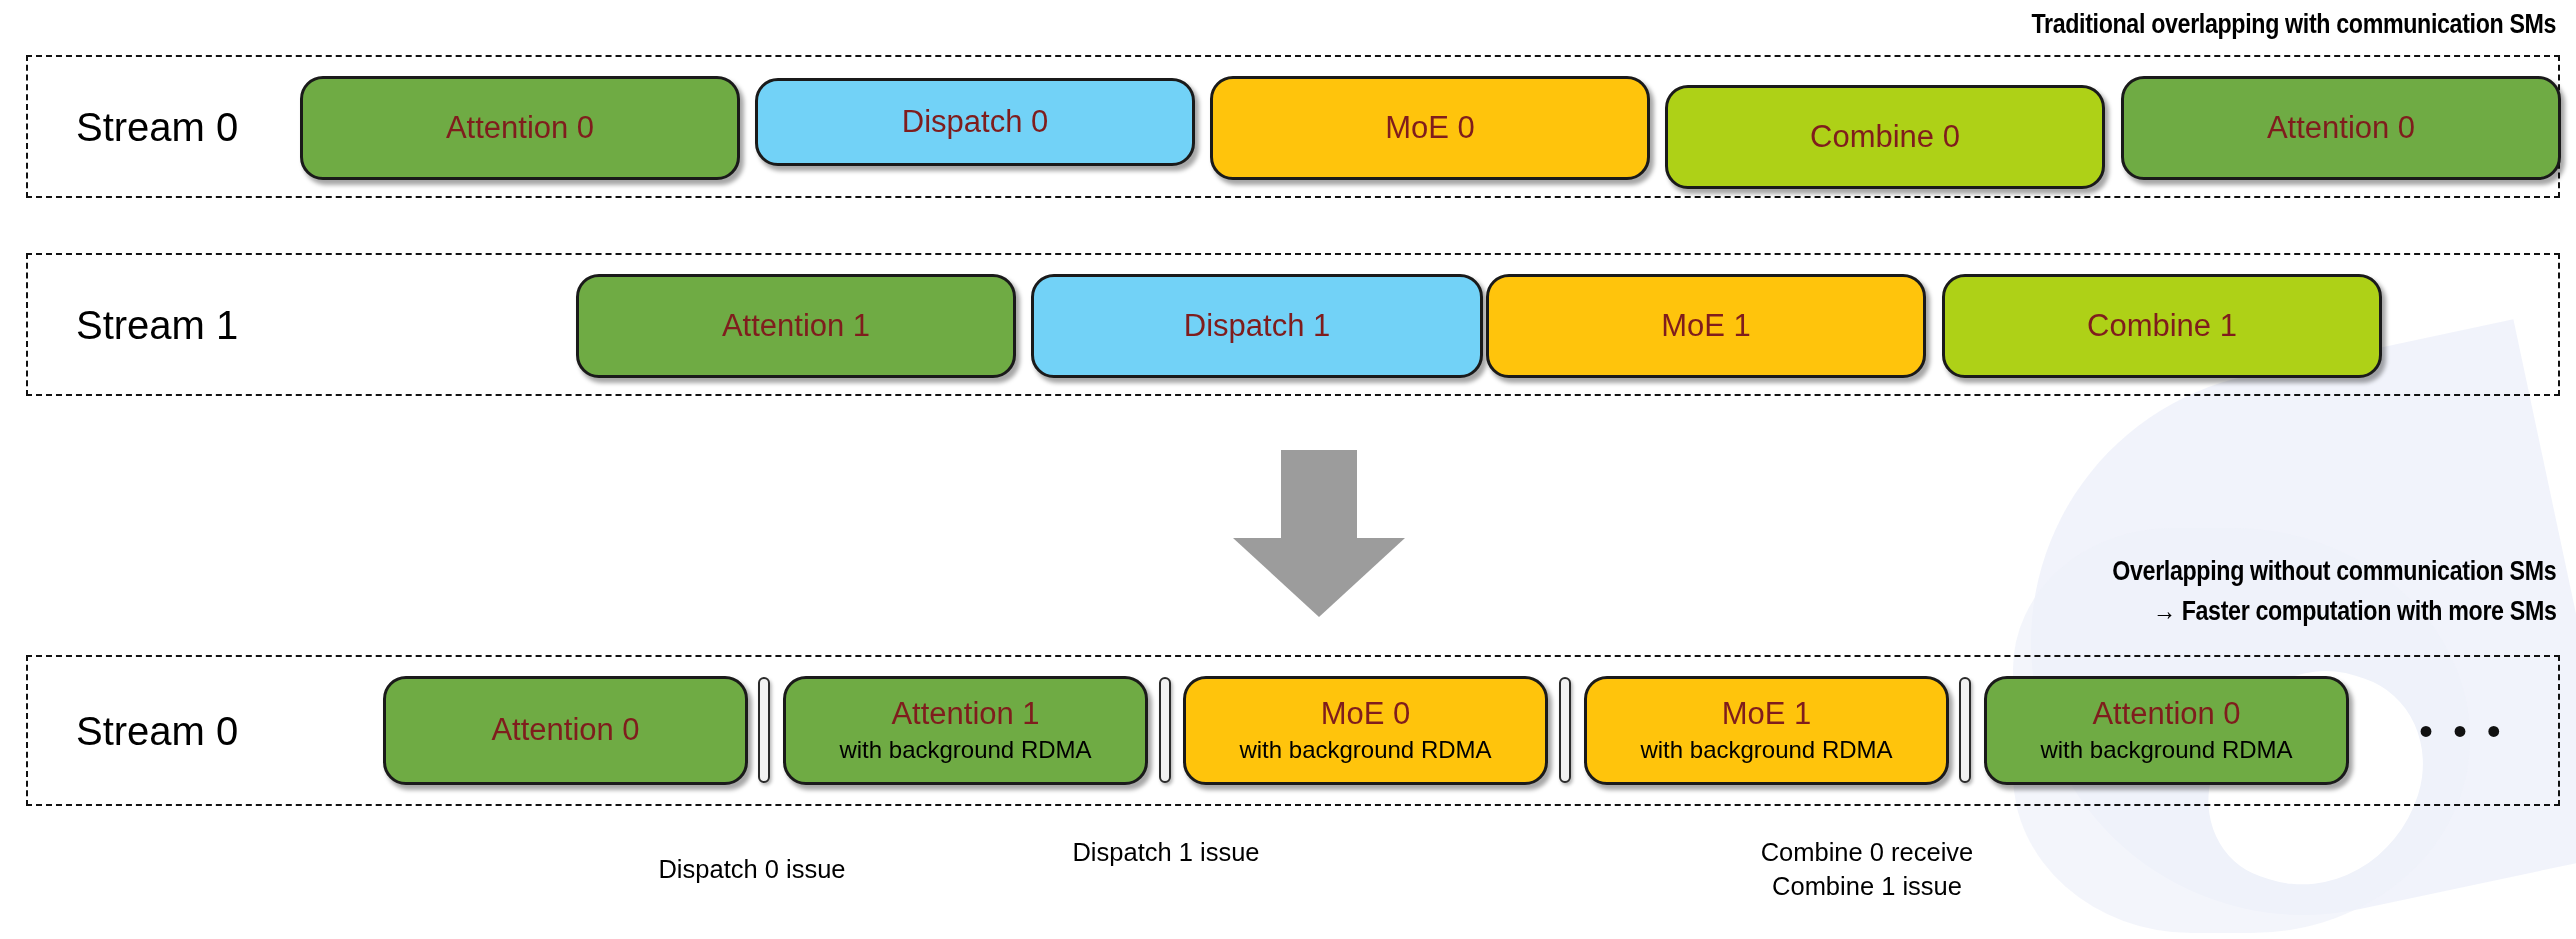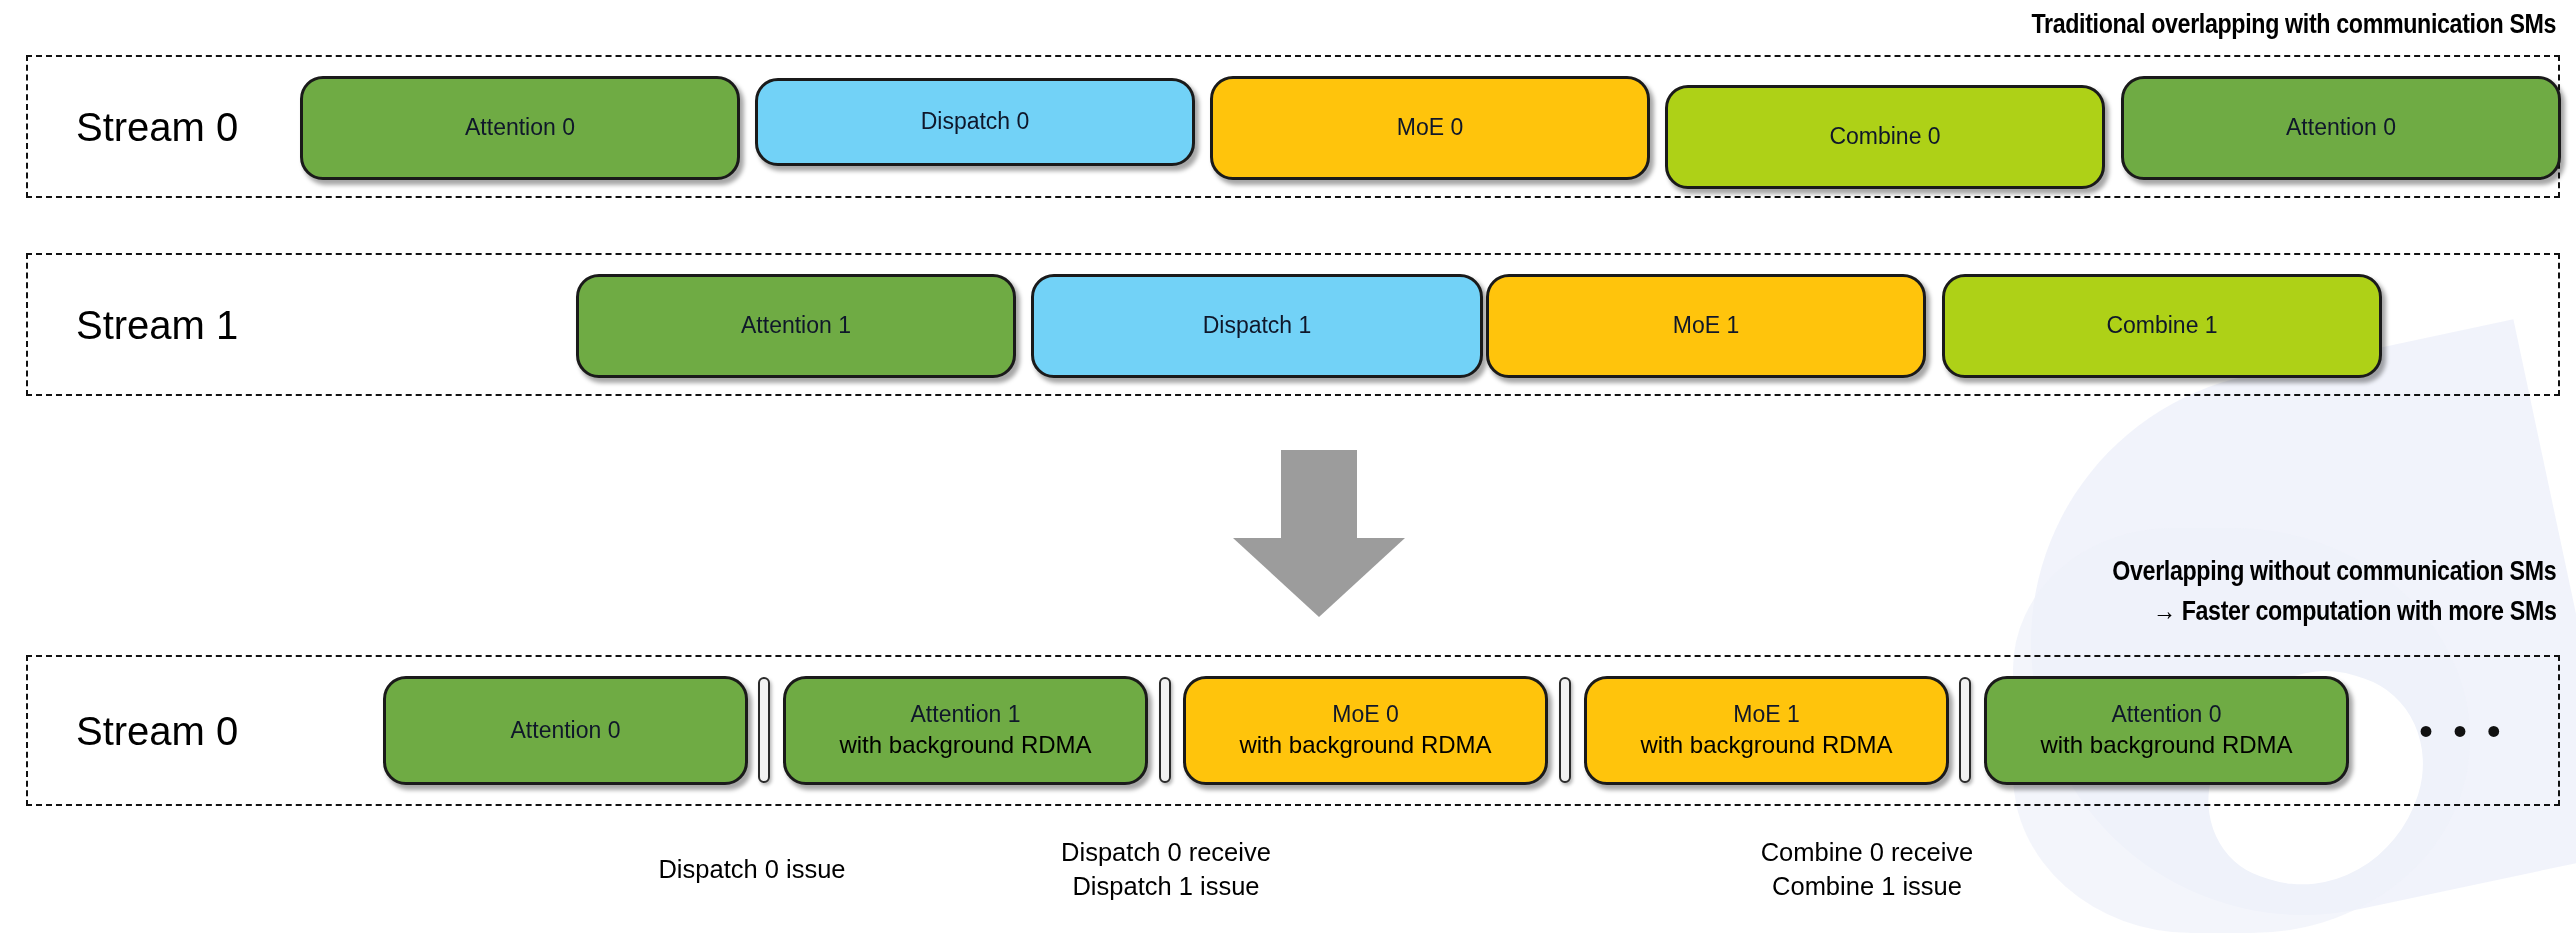--- a/index.html
+++ b/index.html
@@ -94,22 +94,22 @@
     border-radius: 23px;
     display: flex;
     flex-direction: column;
     align-items: center;
     justify-content: center;
     box-shadow: 3.5px 4.4px 4.4px rgba(0,0,0,0.35);
     text-align: center;
     line-height: 1.12;
   }
   .task-title {
-    font-size: 23px;
-    color: #0f172a;
+    font-size: 31px;
+    color: #7f1d1d;
     font-family: "Liberation Sans", sans-serif;
     white-space: nowrap;
   }
   .task-sub {
     font-size: 24px;
     color: #000000;
     font-family: "Liberation Sans", sans-serif;
     white-space: nowrap;
     margin-top: 5px;
   }
@@ -243,21 +243,20 @@
         <div class="sep-bar" style="left: 1159px; top: 677px; height: 106px;"></div>
         <div class="sep-bar" style="left: 1559px; top: 677px; height: 106px;"></div>
         <div class="sep-bar" style="left: 1959px; top: 677px; height: 106px;"></div>
         <div class="ellipsis" style="left: 2419px; top: 709px;">• • •</div>
       </div>
     <div id="optimized-notes">
         <div class="note" style="left: 576px; width: 352px; top: 853px;">
           <div>Dispatch 0 issue</div>
         </div>
         <div class="note" style="left: 990px; width: 352px; top: 836px;">
-          <div>Dispatch 0 receive</div>
           <div>Dispatch 1 issue</div>
         </div>
         <div class="note" style="left: 1399px; width: 352px; top: 836px;">
         </div>
         <div class="note" style="left: 1691px; width: 352px; top: 836px;">
           <div>Combine 0 receive</div>
           <div>Combine 1 issue</div>
         </div>
       </div>
   </div>

